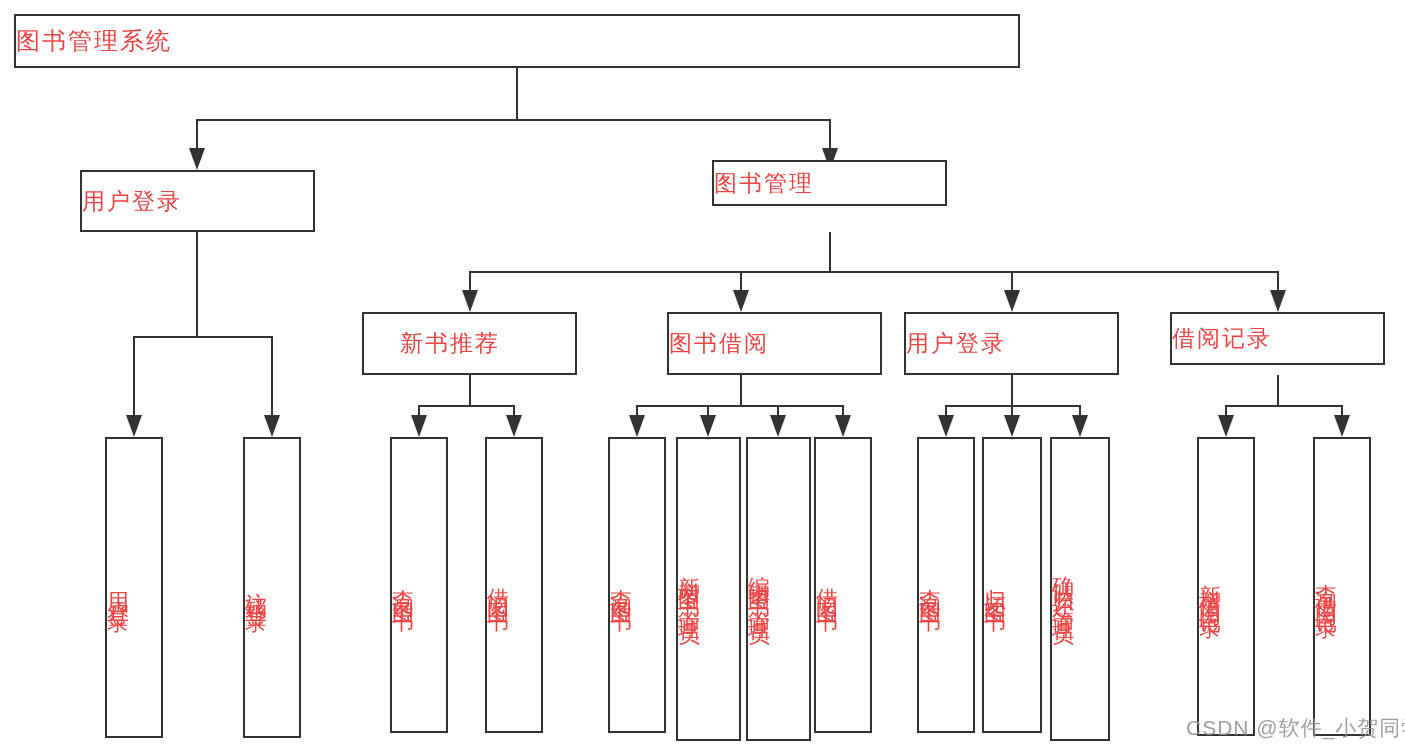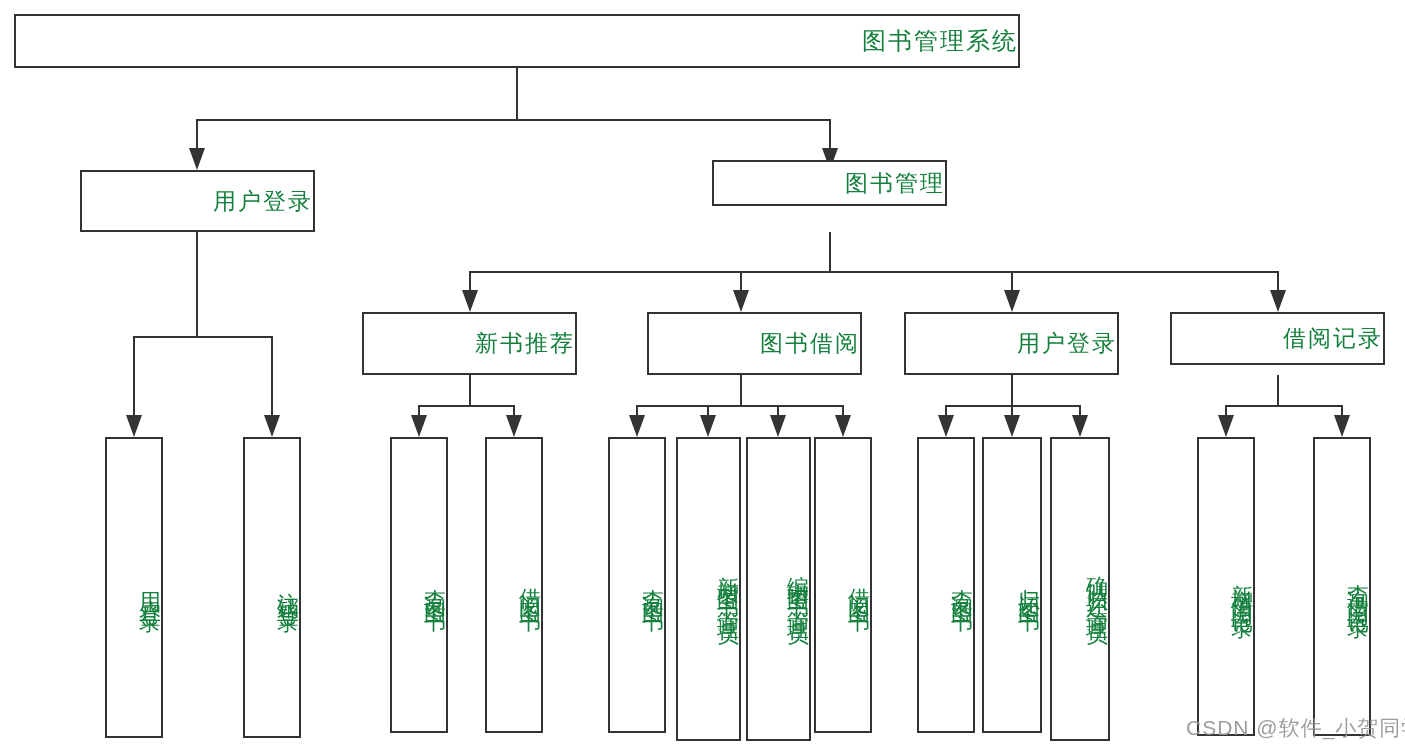--- a/index.html
+++ b/index.html
@@ -16,22 +16,22 @@
     left: 0; top: 0;
     width: 1405px; height: 747px;
   }
   .box {
     position: absolute;
     box-sizing: border-box;
     background: #ffffff;
     border: 2.5px solid #333333;
     display: flex;
     align-items: center;
-    justify-content: flex-end;
-    color: #15803d;
+    justify-content: flex-start;
+    color: #ef4444;
   }
   .h-label {
     font-size: 23px;
     letter-spacing: 2px;
     white-space: nowrap;
   }
   .root-label { font-size: 24px; }
   .v-label {
     writing-mode: vertical-rl;
     text-orientation: mixed;
@@ -139,24 +139,24 @@
     <span class="h-label root-label">图书管理系统</span>
   </div>
 
   <div class="box" style="left:80px; top:170px; width:235px; height:62px;">
     <span class="h-label">用户登录</span>
   </div>
   <div class="box" style="left:712px; top:160px; width:235px; height:46px;">
     <span class="h-label">图书管理</span>
   </div>
 
-  <div class="box" style="left:362px; top:312px; width:215px; height:63px;">
+  <div class="box" style="left:362px; top:312px; width:215px; height:63px;padding-left:36px;">
     <span class="h-label">新书推荐</span>
   </div>
-  <div class="box" style="left:647px; top:312px; width:215px; height:63px;padding-left:30px;">
+  <div class="box" style="left:667px; top:312px; width:215px; height:63px;">
     <span class="h-label">图书借阅</span>
   </div>
   <div class="box" style="left:904px; top:312px; width:215px; height:63px;">
     <span class="h-label">用户登录</span>
   </div>
   <div class="box" style="left:1170px; top:312px; width:215px; height:53px;">
     <span class="h-label">借阅记录</span>
   </div>
 
   <div class="box" style="left:105px; top:437px; width:58px; height:301px;">

